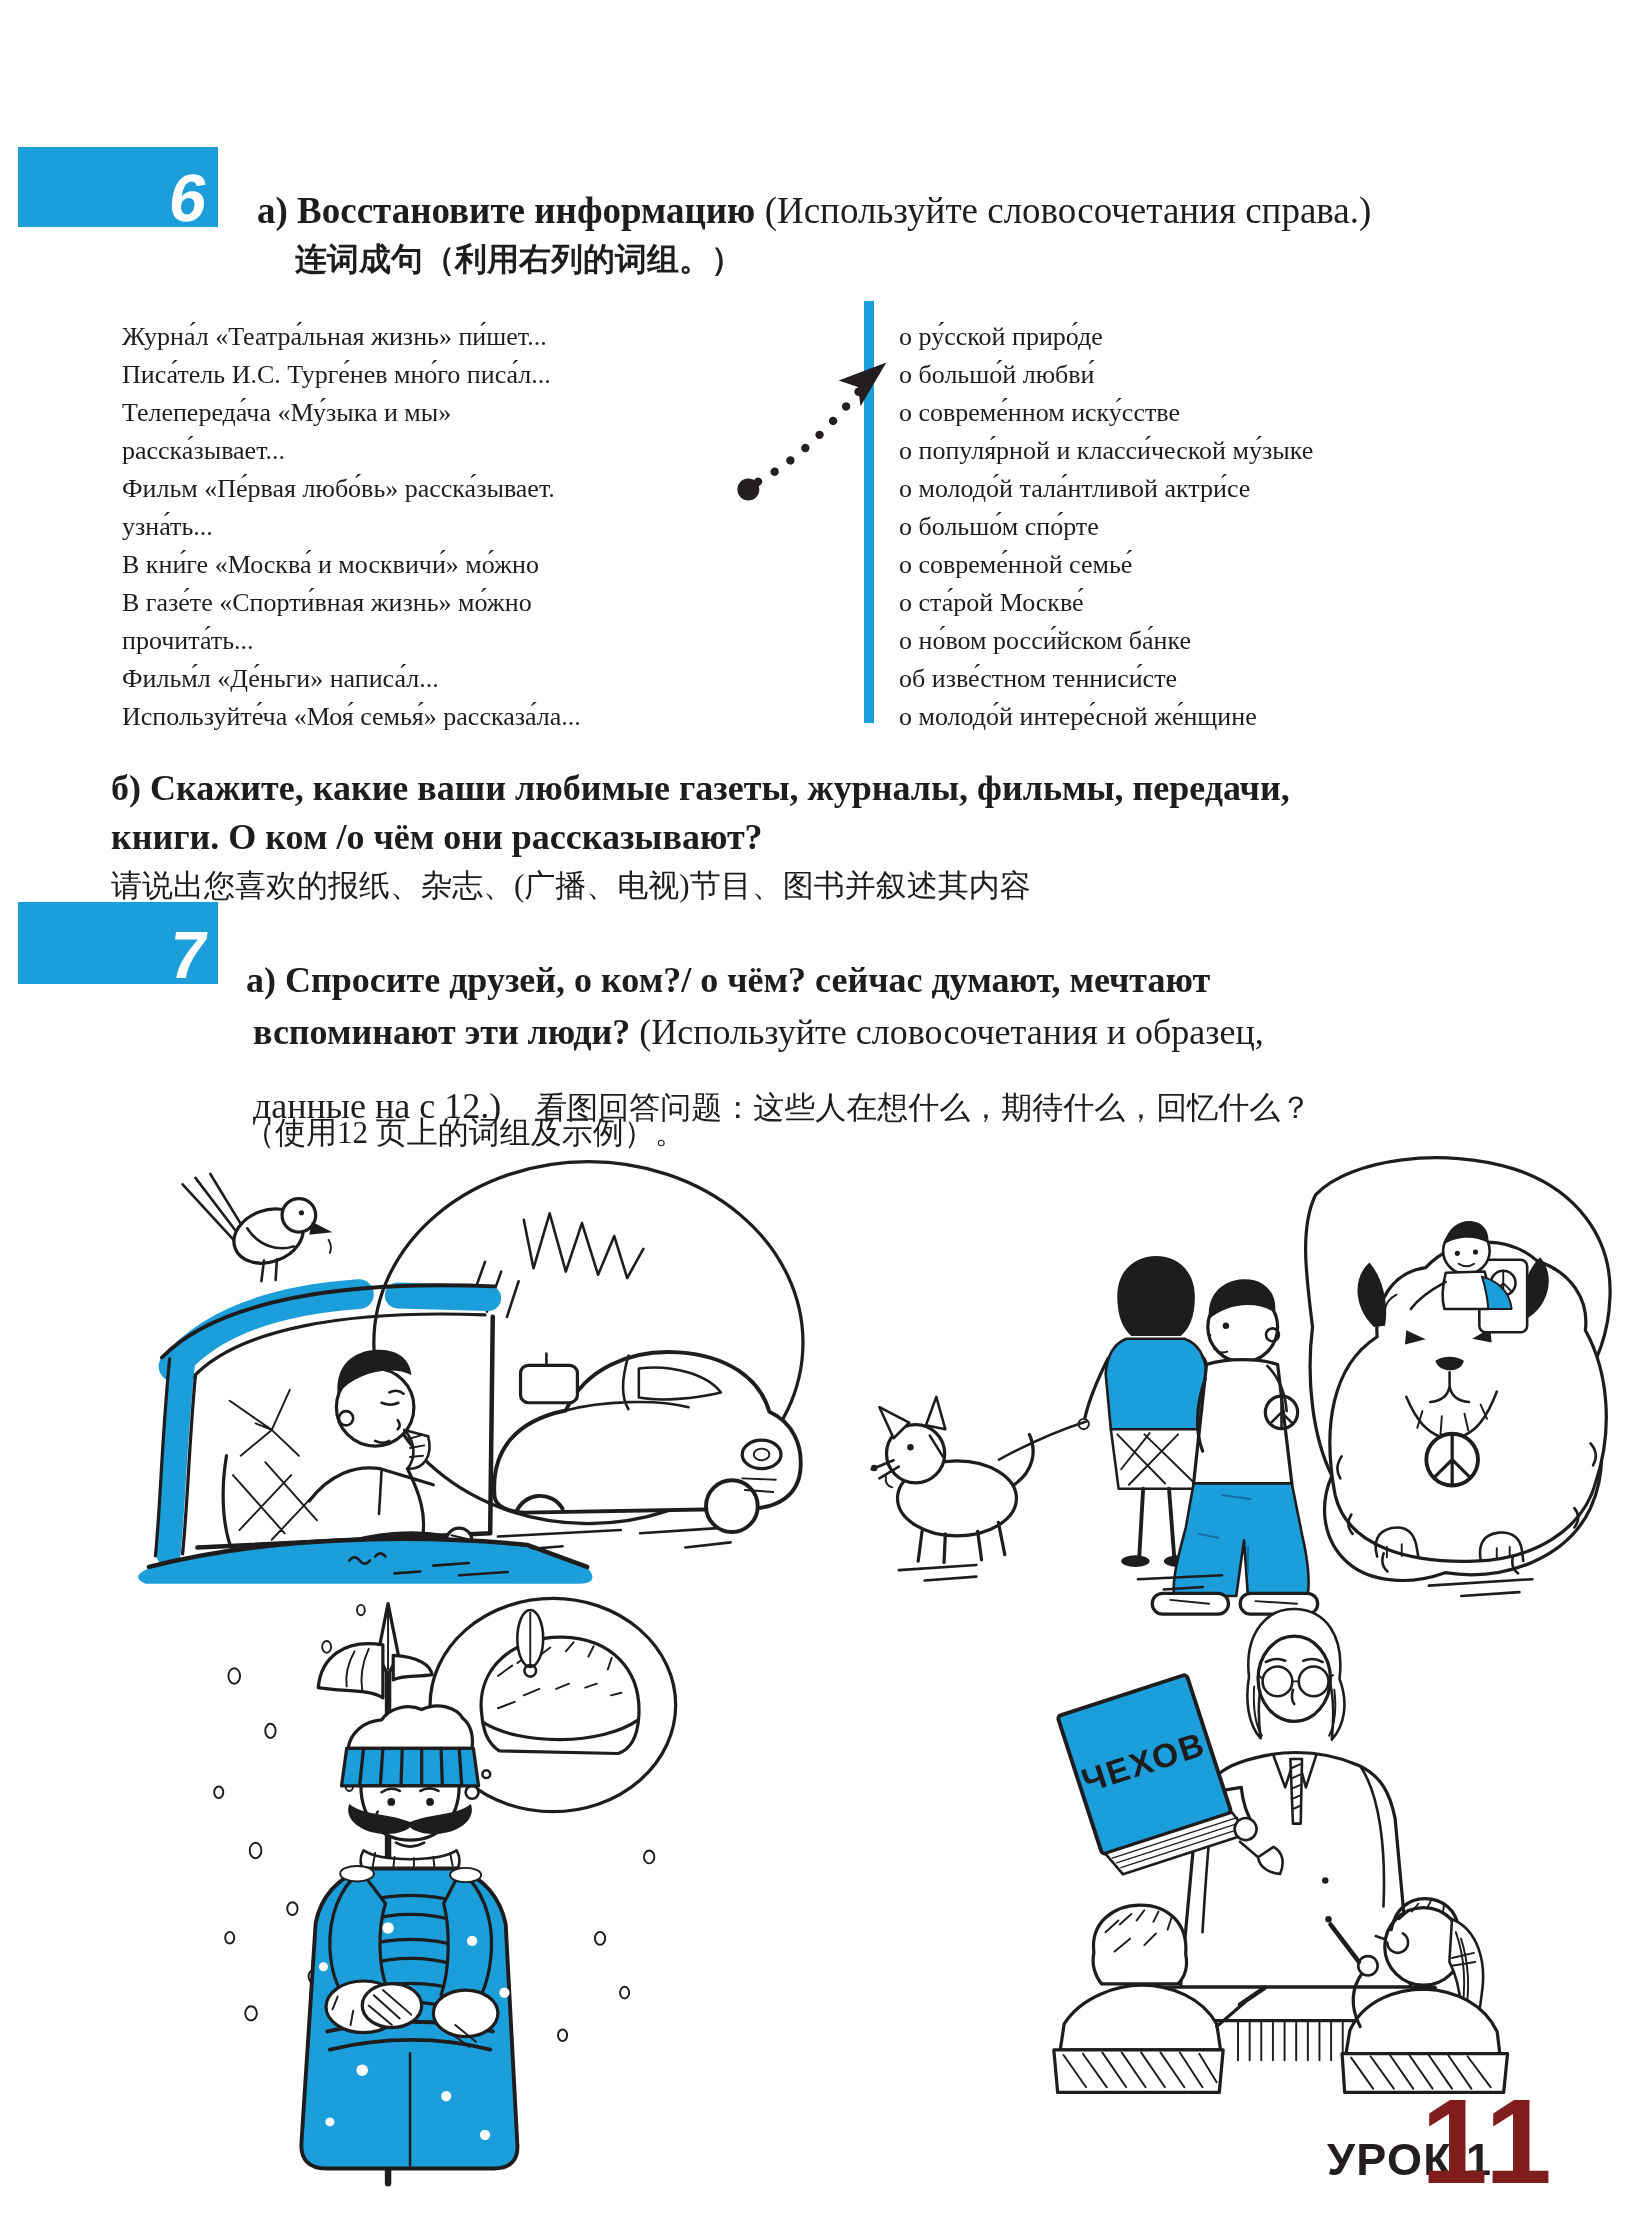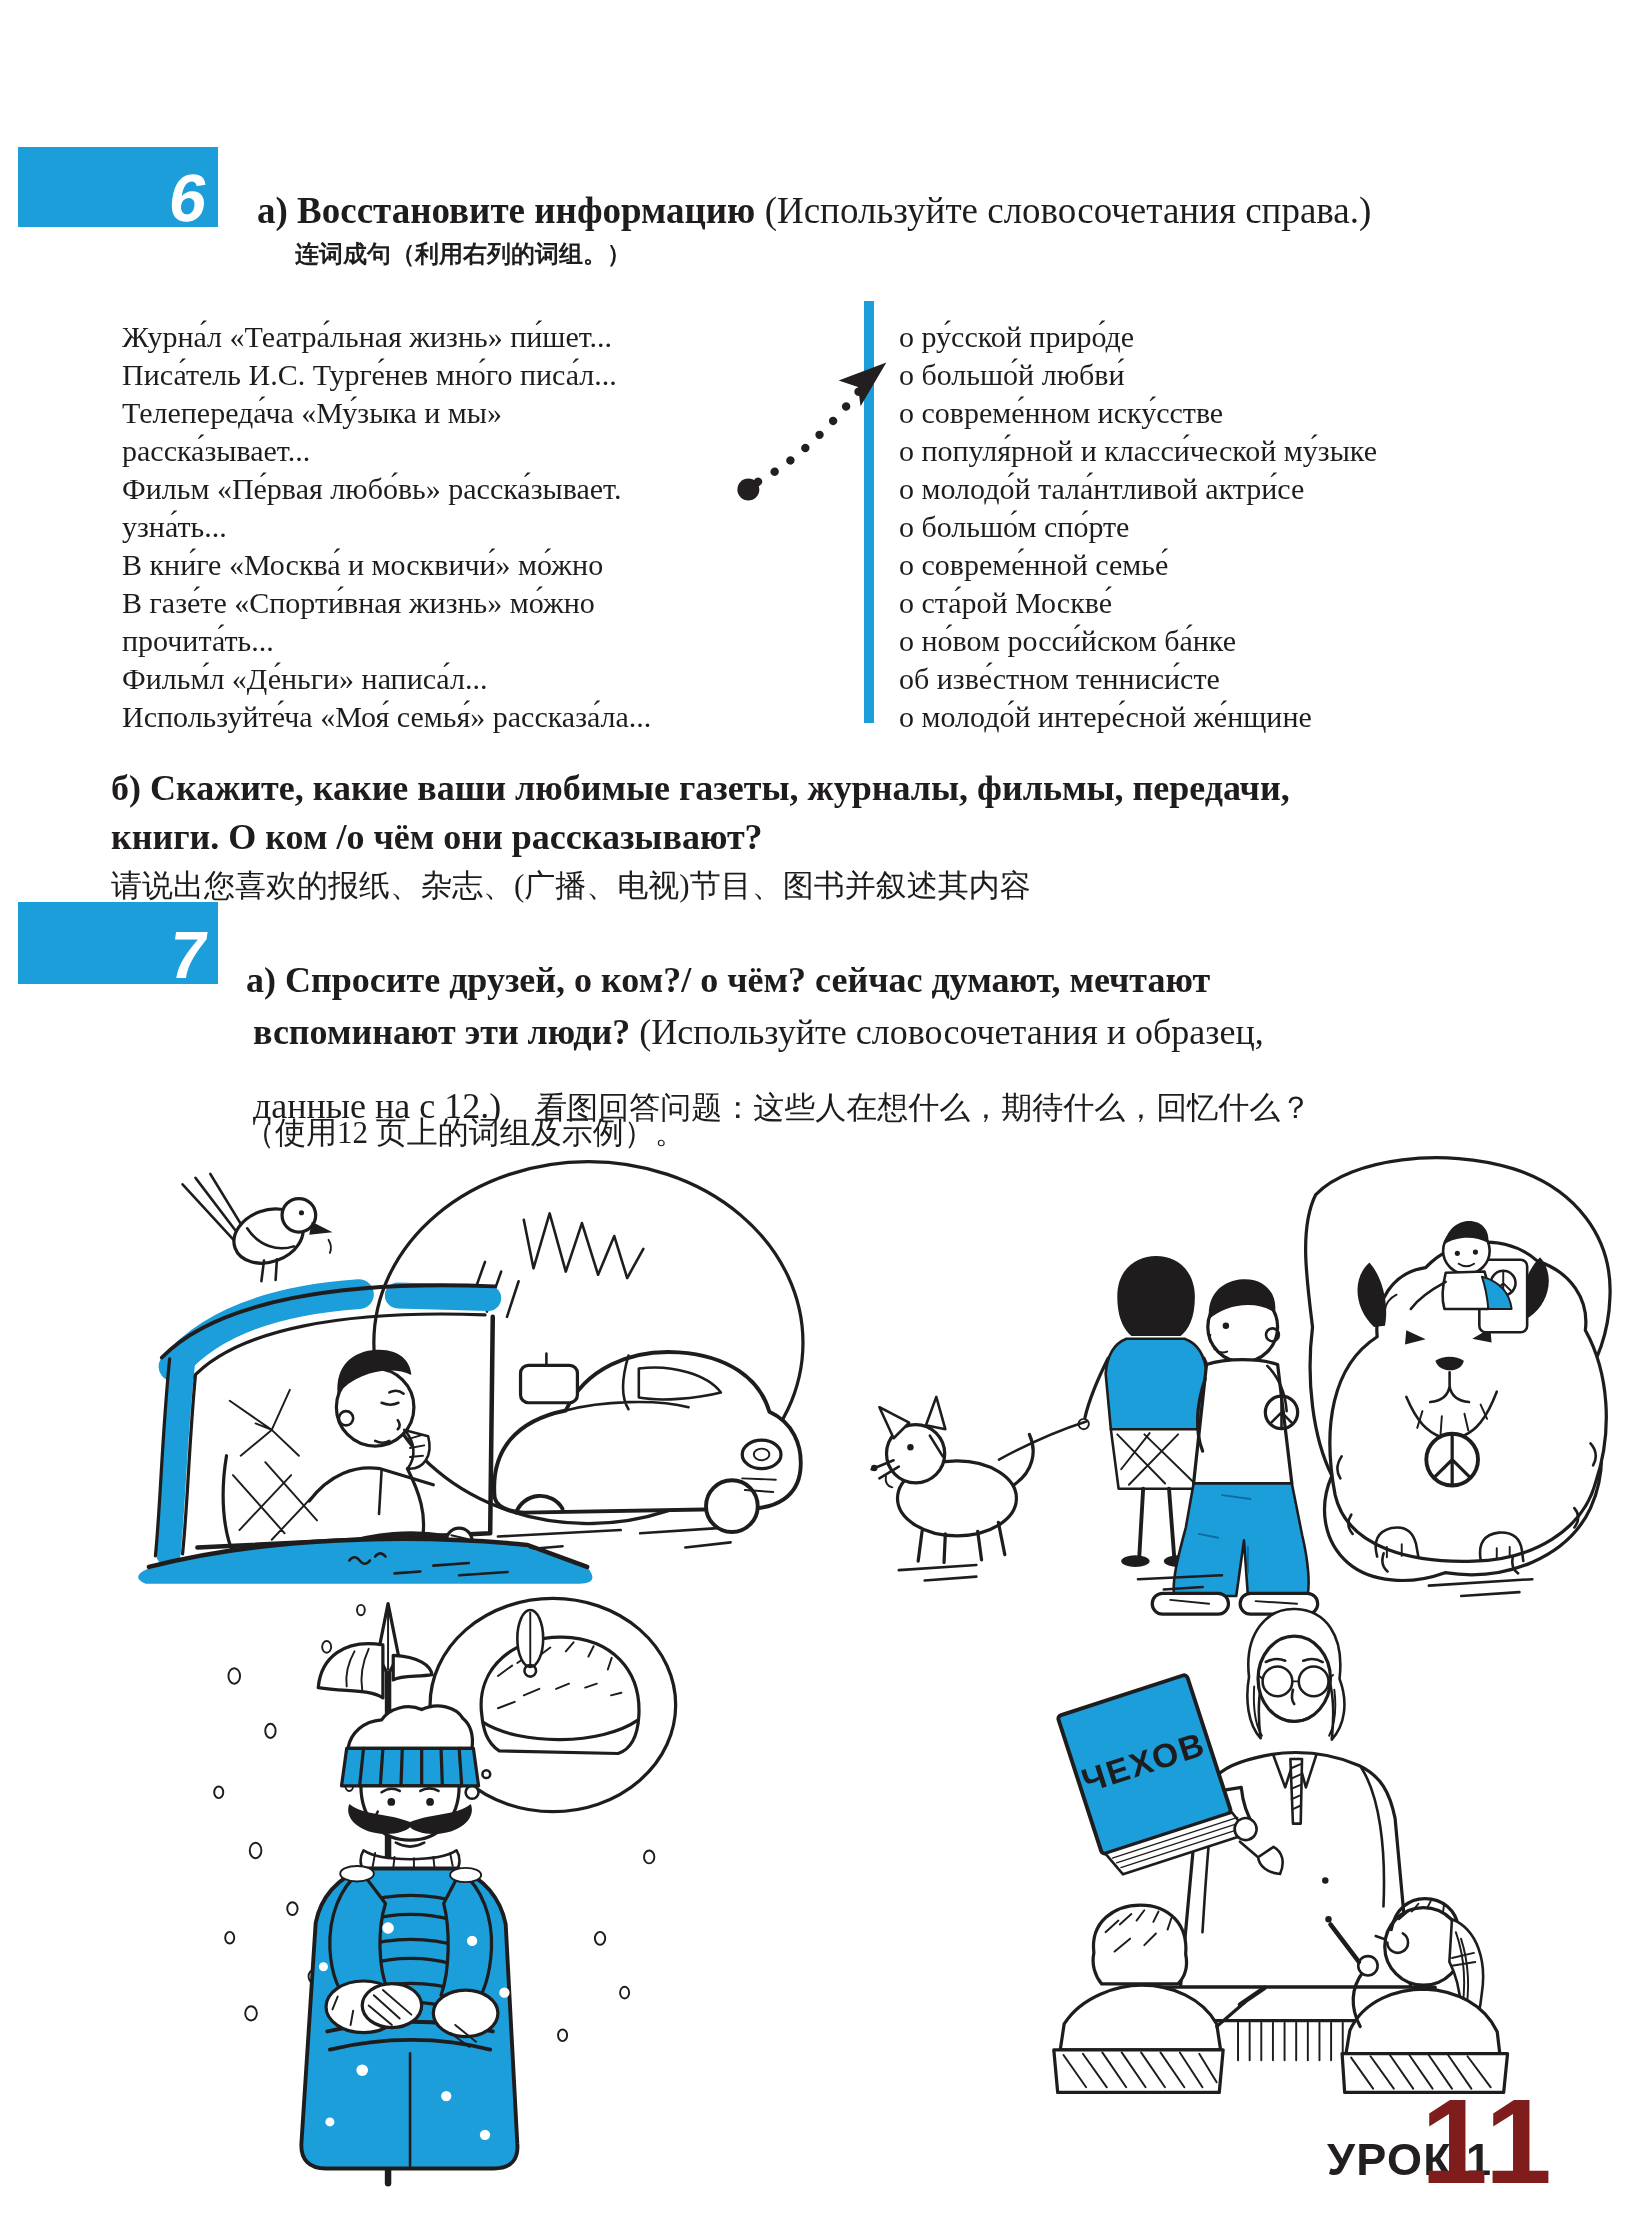--- a/index.html
+++ b/index.html
@@ -12,22 +12,22 @@
     background:#1b9ed9; width:200px; position:absolute;
   }
   .badge .num{
     position:absolute; right:10.3px; bottom:-3.9px;
     font-family:"Liberation Sans","DejaVu Sans",sans-serif;
     font-weight:bold; font-size:67px; color:#ffffff; line-height:1;
     transform:skewX(-8deg);
   }
   .h-ru{font-weight:bold; font-size:37px; white-space:nowrap;}
   .h-ru .note{font-weight:normal;}
-  .h-zh{font-weight:bold; font-size:24px; white-space:nowrap;}
-  .list{font-size:30px; line-height:38px; white-space:nowrap;}
+  .h-zh{font-weight:bold; font-size:32px; white-space:nowrap;}
+  .list{font-size:26px; line-height:38px; white-space:nowrap;}
   .b-line{font-weight:bold; font-size:36px; white-space:nowrap;}
   .zh-line{font-size:31px; white-space:nowrap;}
   .ex7-line{font-size:36px; white-space:nowrap;}
   .ex7-line .bold{font-weight:bold;}
   .divider{background:#1b9ed9;}
   .footer-label{
     font-family:"Liberation Sans","DejaVu Sans",sans-serif;
     font-weight:bold; font-size:45px; line-height:1; letter-spacing:1.3px; color:#231f20;margin-left:44px;
   }
   .footer-num{

